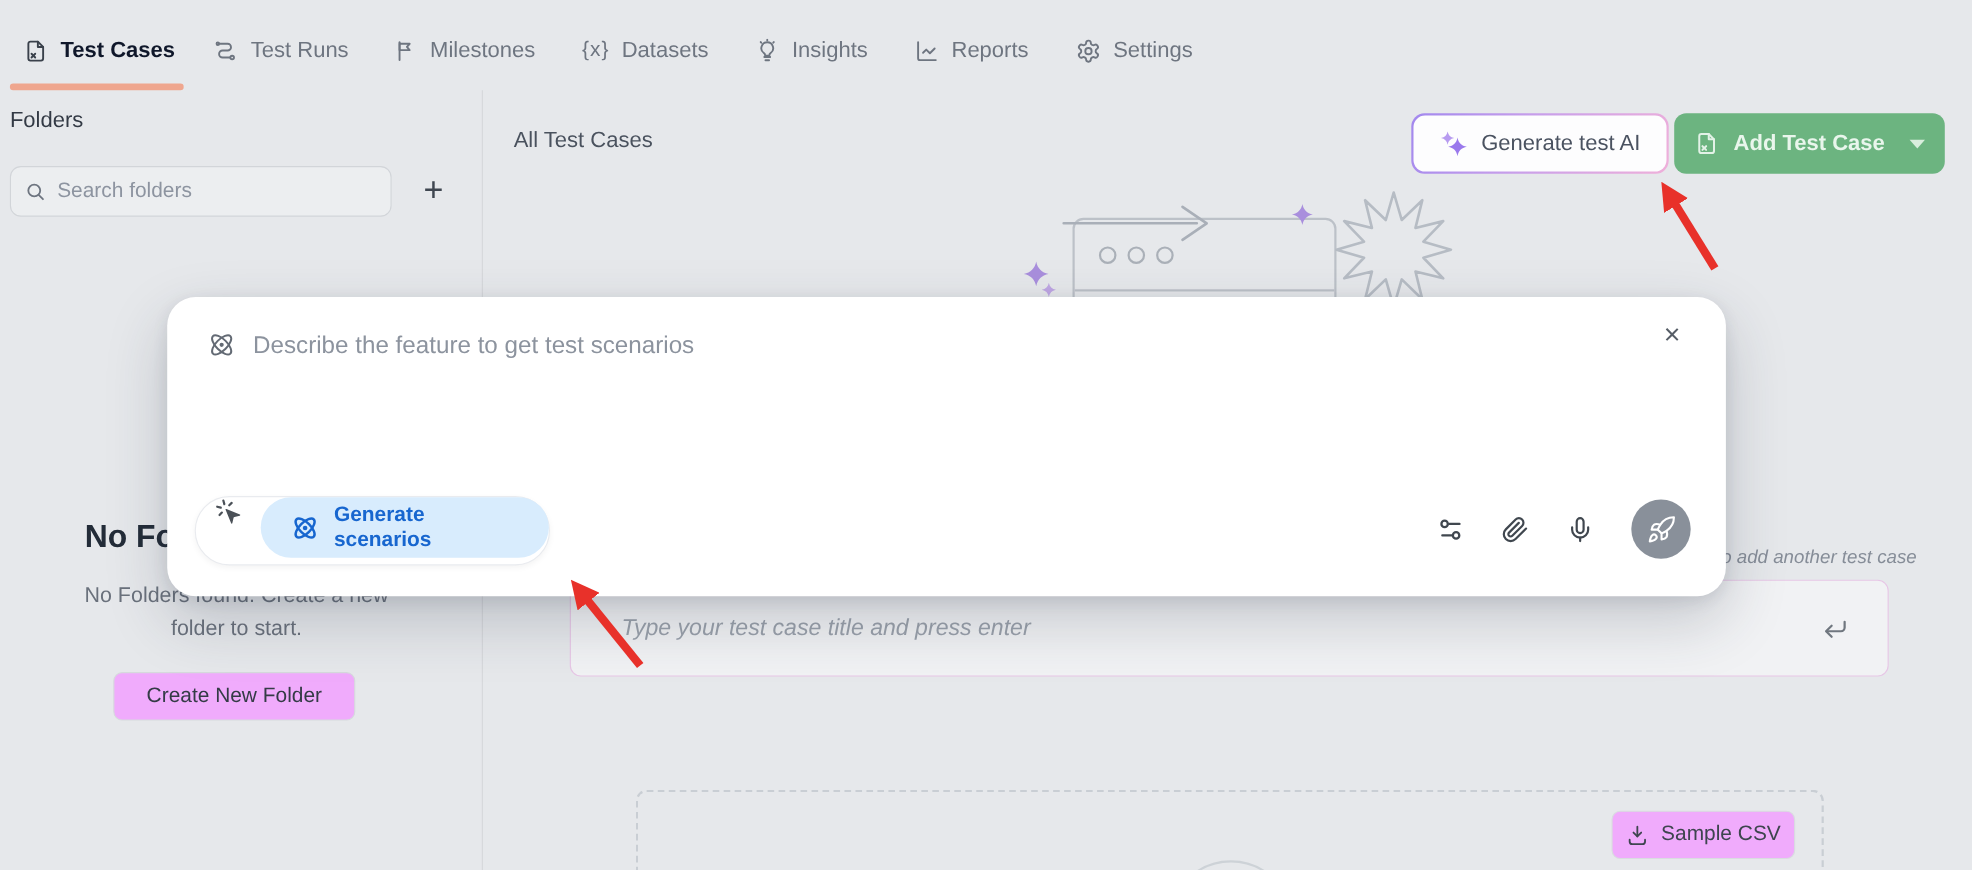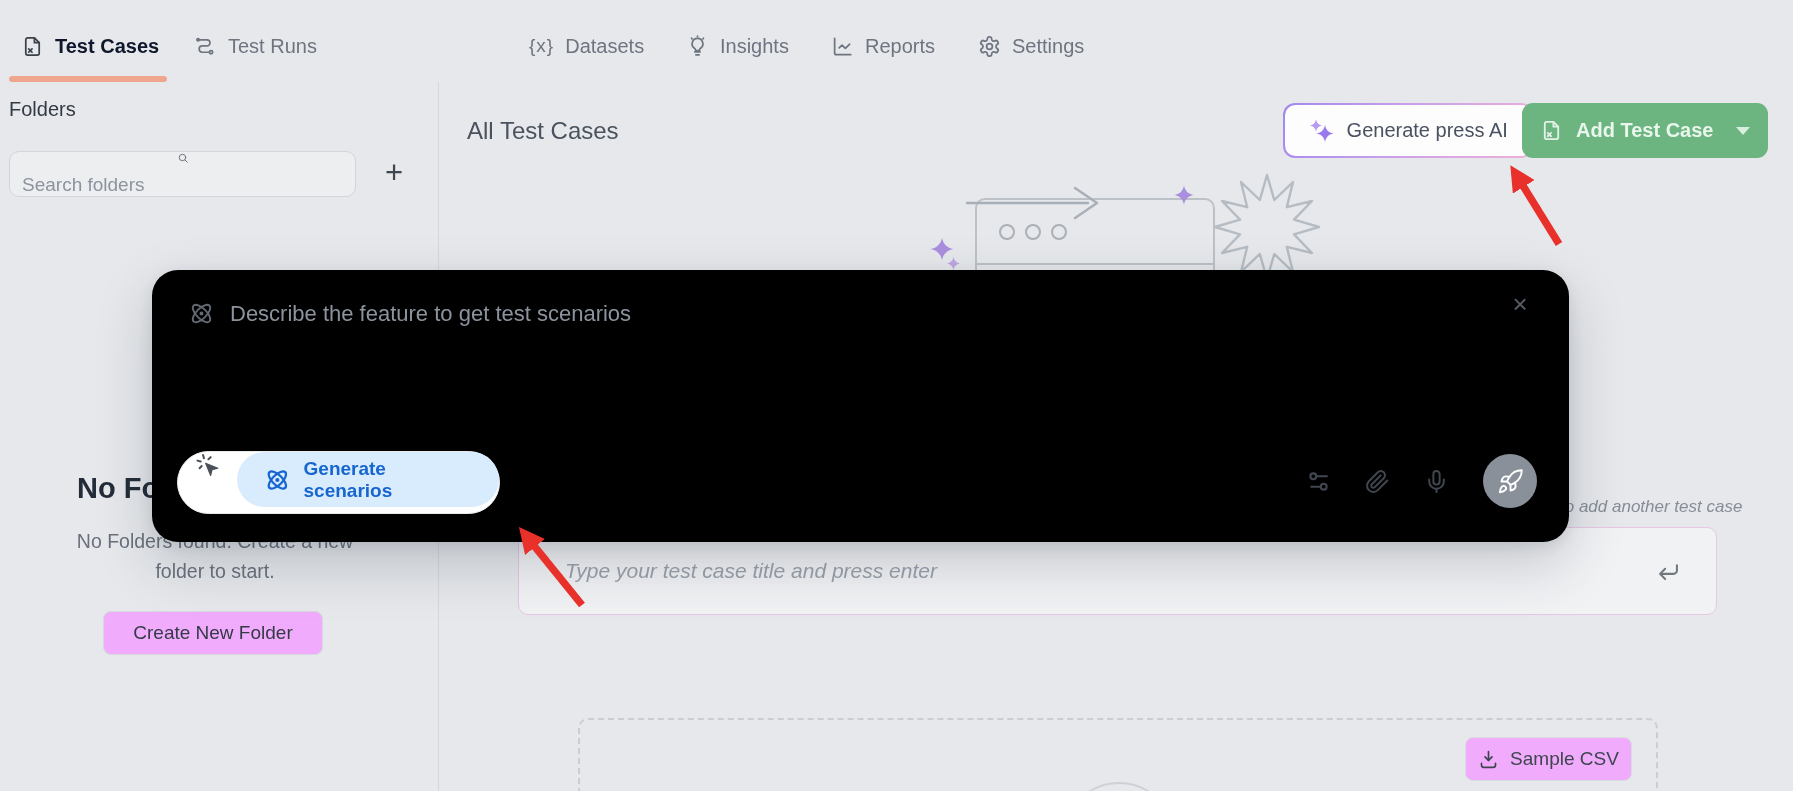--- a/index.html
+++ b/index.html
@@ -18,37 +18,37 @@
   .nav-ico { width:23px; height:23px; }
   .nav-glyph { font-size:19px; color:#6e7580; letter-spacing:1px; }
   .nav-underline { position:absolute; left:9px; top:76px; width:158px; height:6px;
                    border-radius:3px; }
 
   
   .v-divider { position:absolute; left:438px; top:82px; bottom:0; width:1px; background:#d5d8db; }
   .folders-title { position:absolute; left:9px; top:98px; font-size:20px; color:#333a45; }
   .search-box { position:absolute; left:9px; top:151px; width:347px; height:46px;
                 border:1px solid #d2d5d9; border-radius:10px; background:rgba(255,255,255,0.25);
-                display:flex; align-items:center; gap:10px; padding:0 12px;flex-direction:column; }
+                display:flex; align-items:center; gap:10px; padding:0 12px; }
   .search-box input { border:0; outline:0; background:transparent; width:100%;
                       font-size:19px; color:#3b424d; font-family:"Liberation Sans",sans-serif; }
   .search-box input::placeholder { color:#8d94a0; }
   .plus-btn { position:absolute; left:374px; top:150px; width:40px; height:46px;
               display:flex; align-items:center; justify-content:center;
               font-size:31px; color:#3f4650; cursor:pointer; }
   .empty-heading { position:absolute; left:77px; top:472px; font-size:29px; font-weight:bold; color:#232c38; white-space:nowrap; }
   .empty-text { position:absolute; left:40px; top:526px; width:350px; text-align:center;
                 font-size:19.5px; color:#6a717c; line-height:30px; }
   .create-folder-btn { position:absolute; left:103px; top:611px; width:220px; height:44px;
                 border:1px solid #d6d9dd; border-radius:8px; background:#f0abfc;
                 display:flex; align-items:center; justify-content:center;
                 font-size:19px; color:#343b46; cursor:pointer; }
 
   
-  .page-title { position:absolute; left:467px; top:117px; font-size:24px; color:#4a525e; }
+  .page-title { position:absolute; left:467px; top:117px; font-size:20px; color:#4a525e; }
   .genai-wrap { position:absolute; left:1283px; top:103px; height:55px; border-radius:12px;
                 padding:1.6px; background:linear-gradient(115deg,#a288ee 0%,#c89fea 45%,#efb0da 100%);
                 cursor:pointer; z-index:3; }
   .genai-inner { height:100%; border-radius:10.5px; background:#fdfdfe; display:flex;
                  align-items:center; gap:12px; padding:0 24px; }
   .genai-label { font-size:20px; color:#4a5260; }
   .addcase-btn { position:absolute; left:1522px; top:103px; width:246px; height:55px;
                  border-radius:11px; display:flex; align-items:center; gap:13px;
                  padding:0 18px; cursor:pointer; z-index:3; }
   .addcase-label { font-size:20px; font-weight:bold; color:#e9f6ec; flex:1; }
@@ -58,21 +58,21 @@
   
   .illus { position:absolute; z-index:1; }
   .browser-win { left:975px; top:198px; width:240px; height:150px;
                  border:2px solid #bcc1c8; border-radius:10px; }
   .browser-bar { height:65px; border-bottom:2px solid #bcc1c8; display:flex; align-items:center;
                  gap:10px; padding-left:22px; }
   .traffic-dot { width:16px; height:16px; border:2px solid #aab0b8; border-radius:50%; }
 
   
   .ai-modal { position:absolute; left:152px; top:270px; width:1417px; height:272px;
-              background:#000000; border-radius:26px; z-index:6;
+              background:#ffffff; border-radius:26px; z-index:6;
               box-shadow:0 22px 55px rgba(40,50,70,0.22), 0 4px 14px rgba(40,50,70,0.10); }
   .prompt-row { position:absolute; left:36px; top:30px; display:flex; align-items:center; gap:15px; cursor:text; }
   .prompt-placeholder { font-size:22px; color:#8c939e; }
   .modal-close { position:absolute; left:1352px; top:18px; width:32px; height:32px;
                  display:flex; align-items:center; justify-content:center;
                  font-size:26px; color:#565d66; cursor:pointer; }
   .pill-group { position:absolute; left:25px; top:181px; width:323px; height:63px;
                 border:1px solid #e9ebef; border-radius:40px; background:#fff;
                 box-shadow:0 2px 6px rgba(0,0,0,0.05);
                 display:flex; align-items:flex-start; padding-left:17px; }
@@ -127,20 +127,27 @@
       <span>Test Cases</span>
     </div>
     <div class="nav-item" style="left:194px">
       <svg class="nav-ico" viewBox="0 0 24 24" fill="none" stroke="#6e7580" stroke-width="1.8" stroke-linecap="round" stroke-linejoin="round">
           <path d="M5 5h8.5a3.2 3.2 0 0 1 0 6.4H8.7a3.3 3.3 0 0 0 0 6.6H15.5"></path>
           <circle cx="17.8" cy="18" r="1.7"></circle>
           <circle cx="4.2" cy="5" r="1.2"></circle>
         </svg>
       <span>Test Runs</span>
     </div>
+    <div class="nav-item" style="left:357px">
+      <svg class="nav-ico" viewBox="0 0 24 24" fill="none" stroke="#6e7580" stroke-width="1.8" stroke-linecap="round" stroke-linejoin="round">
+          <path d="M6.5 3.5v17"></path>
+          <path d="M6.5 5h9.6l-2.6 3 2.6 3H6.5z"></path>
+        </svg>
+      <span>Milestones</span>
+    </div>
     <div class="nav-item" style="left:529px">
       <span class="nav-glyph">{x}</span>
       <span>Datasets</span>
     </div>
     <div class="nav-item" style="left:686px">
       <svg class="nav-ico" viewBox="0 0 24 24" fill="none" stroke="#6e7580" stroke-width="1.8" stroke-linecap="round" stroke-linejoin="round">
           <path d="M9.2 17.5h5.6"></path>
           <path d="M10.3 20.7h3.4"></path>
           <path d="M12 3.6a5.6 5.6 0 0 0-3.2 10.2c.7.5 1.2 1.2 1.2 2v.5h4v-.5c0-.8.5-1.5 1.2-2A5.6 5.6 0 0 0 12 3.6z"></path>
           <path d="M12 1.2v.6"></path>
@@ -187,21 +194,21 @@
   </aside>
 
   <div class="page-title">All Test Cases</div>
 
   <div class="genai-wrap">
     <div class="genai-inner">
       <svg width="26" height="26" viewBox="0 0 26 26">
           <path fill="#b79bf0" d="M7 1.5 C7.7 4.9 9.6 6.8 13 7.5 C9.6 8.2 7.7 10.1 7 13.5 C6.3 10.1 4.4 8.2 1 7.5 C4.4 6.8 6.3 4.9 7 1.5 Z"></path>
           <path fill="#9a79ec" d="M16 7 C17 12 19.5 14.5 24.5 15.5 C19.5 16.5 17 19 16 24 C15 19 12.5 16.5 7.5 15.5 C12.5 14.5 15 12 16 7 Z"></path>
         </svg>
-      <span class="genai-label">Generate press AI</span>
+      <span class="genai-label">Generate test AI</span>
     </div>
   </div>
 
   <div class="addcase-btn" style="background:#6cb480">
     <svg width="23" height="23" viewBox="0 0 24 24" fill="none" stroke="#e3f2e7" stroke-width="1.9" stroke-linecap="round" stroke-linejoin="round">
         <path d="M14 3H7a2 2 0 0 0-2 2v14a2 2 0 0 0 2 2h10a2 2 0 0 0 2-2V8z"></path>
         <path d="M14 3v5h5"></path>
         <path d="M8 14.5 11.5 18"></path>
         <path d="M11.5 14.5 8 18"></path>
       </svg>

